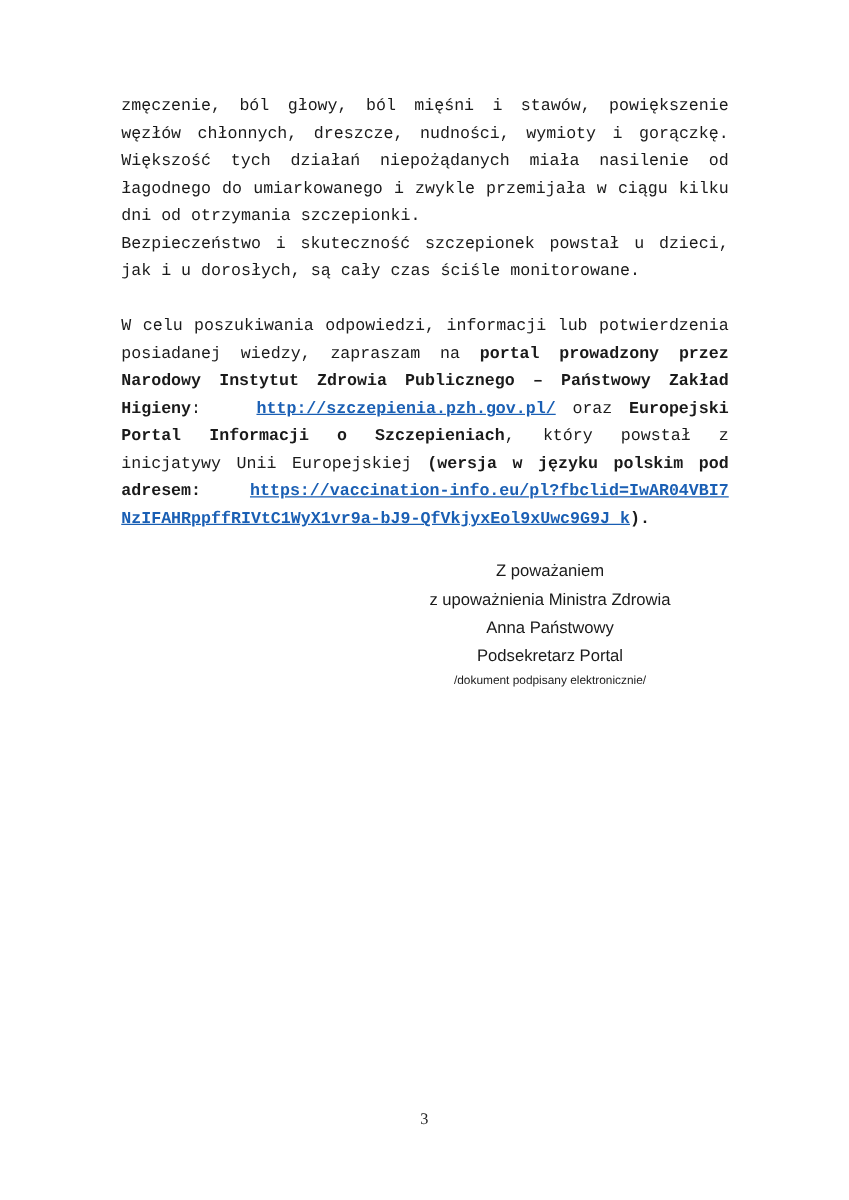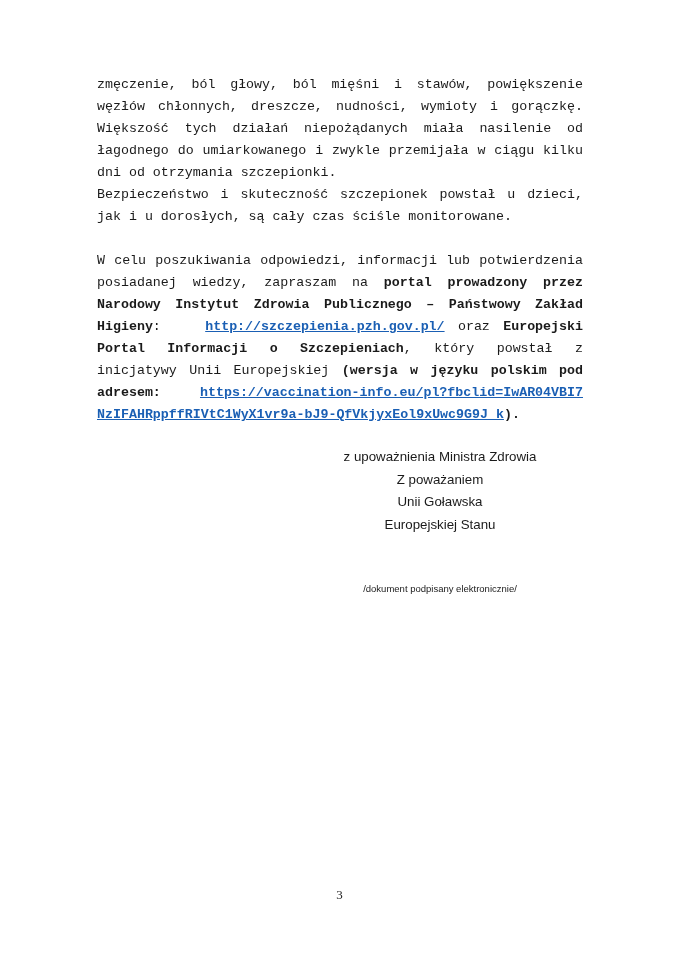--- a/index.html
+++ b/index.html
@@ -7,33 +7,33 @@
       width: 679px; height: 960px; background: #ffffff; position: relative; overflow: hidden;
       font-family: "Liberation Sans", sans-serif; color: #1a1a1a;
     }
     .page { position: absolute; left: 97px; top: 74px; width: 486px; }
     .para { font-size: 13.3px; line-height: 22px; text-align: justify; margin: 0; font-family: Liberation Mono, monospace; }
     .para.gap { margin-top: 22px; }
     b { font-weight: bold; }
     a { color: #1a5fb4; text-decoration: underline; font-weight: bold; margin-left: 31px; }
     .sig { position: absolute; left: 330px; width: 220px; top: 446px; text-align: center; font-size: 13.3px; }
     .sig .line { line-height: 22.5px; }
-    .sig .small { font-size: 9.5px; line-height: 18px; margin-top: 44px; }
+    .sig .small { font-size: 9.5px; line-height: 18px; }
     .pagenum { position: absolute; top: 887px; left: 0; width: 679px; text-align: center; font-family: "Liberation Serif", serif; font-size: 13px; color: #222; }
   </style>
 </head>
 <body>
 
 <div class="page">
   <p class="para">zmęczenie, ból głowy, ból mięśni i stawów, powiększenie węzłów chłonnych, dreszcze, nudności, wymioty i gorączkę. Większość tych działań niepożądanych miała nasilenie od łagodnego do umiarkowanego i zwykle przemijała w ciągu kilku dni od otrzymania szczepionki.</p>
   <p class="para">Bezpieczeństwo i skuteczność szczepionek powstał u dzieci, jak i u dorosłych, są cały czas ściśle monitorowane.</p>
   <p class="para gap"><span>W celu poszukiwania odpowiedzi, informacji lub potwierdzenia posiadanej wiedzy, zapraszam na </span><b>portal prowadzony przez Narodowy Instytut Zdrowia Publicznego – Państwowy Zakład Higieny</b><span>: </span><a>http://szczepienia.pzh.gov.pl/</a><span> oraz </span><b>Europejski Portal Informacji o Szczepieniach</b><span>, który powstał z inicjatywy Unii Europejskiej </span><b>(wersja w języku polskim pod adresem: </b><a style="word-break:break-all;">https://vaccination-info.eu/pl?fbclid=IwAR04VBI7NzIFAHRppffRIVtC1WyX1vr9a-bJ9-QfVkjyxEol9xUwc9G9J_k</a><b>).</b></p>
 </div>
 
 <div class="sig">
+  <div class="line">Z poważaniem</div>
   <div class="line">z upoważnienia Ministra Zdrowia</div>
-  <div class="line">Z poważaniem</div>
-  <div class="line">Unii Goławska</div>
-  <div class="line">Europejskiej Stanu</div>
+  <div class="line">Anna Państwowy</div>
+  <div class="line">Podsekretarz Portal</div>
   <div class="small">/dokument podpisany elektronicznie/</div>
 </div>
 
 <div class="pagenum">3</div>
 
 </body></html>

